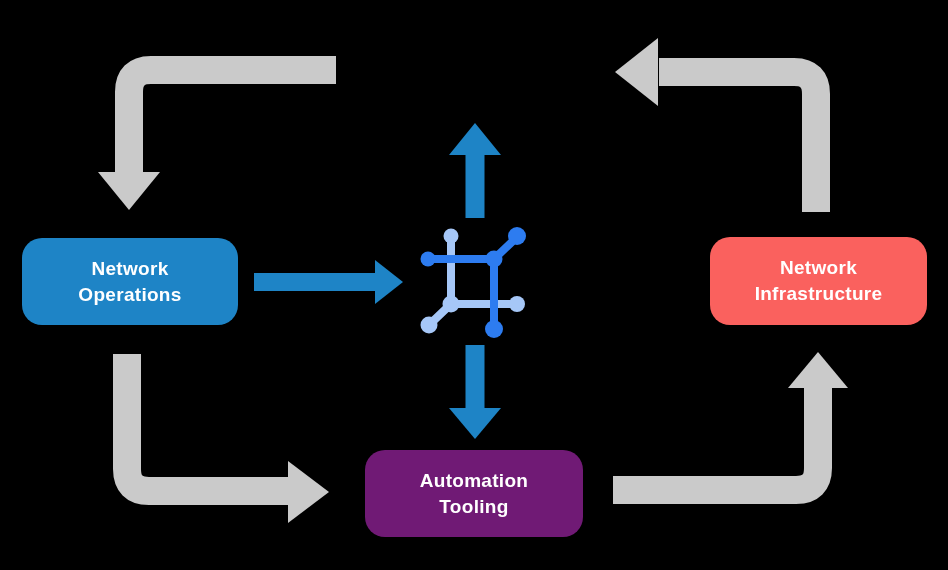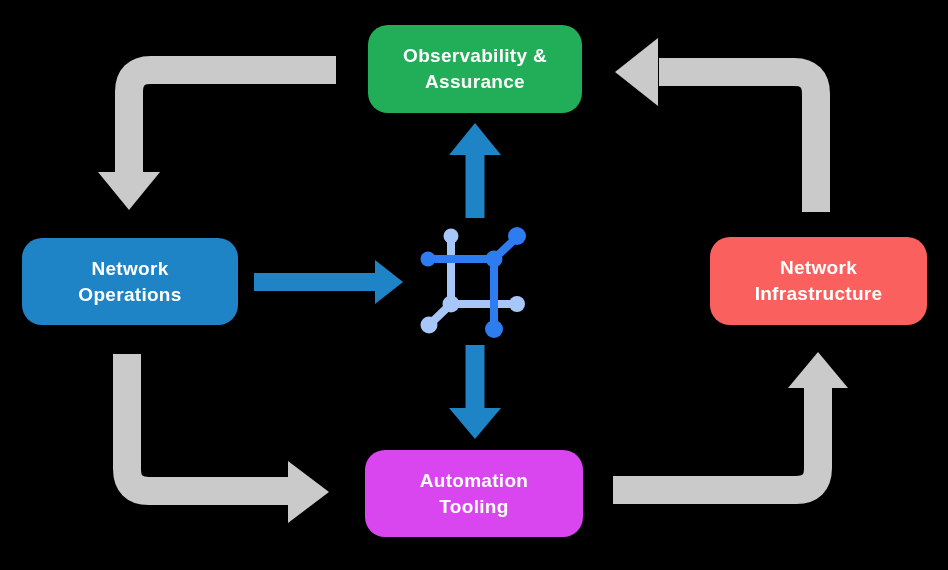--- a/index.html
+++ b/index.html
@@ -83,33 +83,29 @@
         <path d="M494 259 L517 237" fill="none" stroke-width="8" stroke="#2D7CF0"></path>
         <path d="M494 259 V329" fill="none" stroke-width="8" stroke="#2D7CF0"></path>
         <circle cx="428" cy="259" r="7.5" fill="#2D7CF0"></circle>
         <circle cx="517" cy="236" r="9" fill="#2D7CF0"></circle>
         <circle cx="494" cy="329" r="9" fill="#2D7CF0"></circle>
         <circle cx="494" cy="259" r="8.5" fill="#2D7CF0"></circle>
       </g>
     </g>
   </svg>
 
-  <div class="node node-observability" style="background: rgb(34, 174, 88);">
-    <span>Observability &amp;
-Assurance</span>
-  </div>
 
   <div class="node node-operations" style="background: rgb(30, 132, 198);">
     <span>Network
 Operations</span>
   </div>
 
   <div class="node node-infrastructure" style="background: rgb(250, 97, 94);">
     <span>Network
 Infrastructure</span>
   </div>
 
-  <div class="node node-automation" style="background: #d946ef;">
+  <div class="node node-automation" style="background: #701a75;">
     <span>Automation
 Tooling</span>
   </div>
 
 </div>
 
 </body></html>

